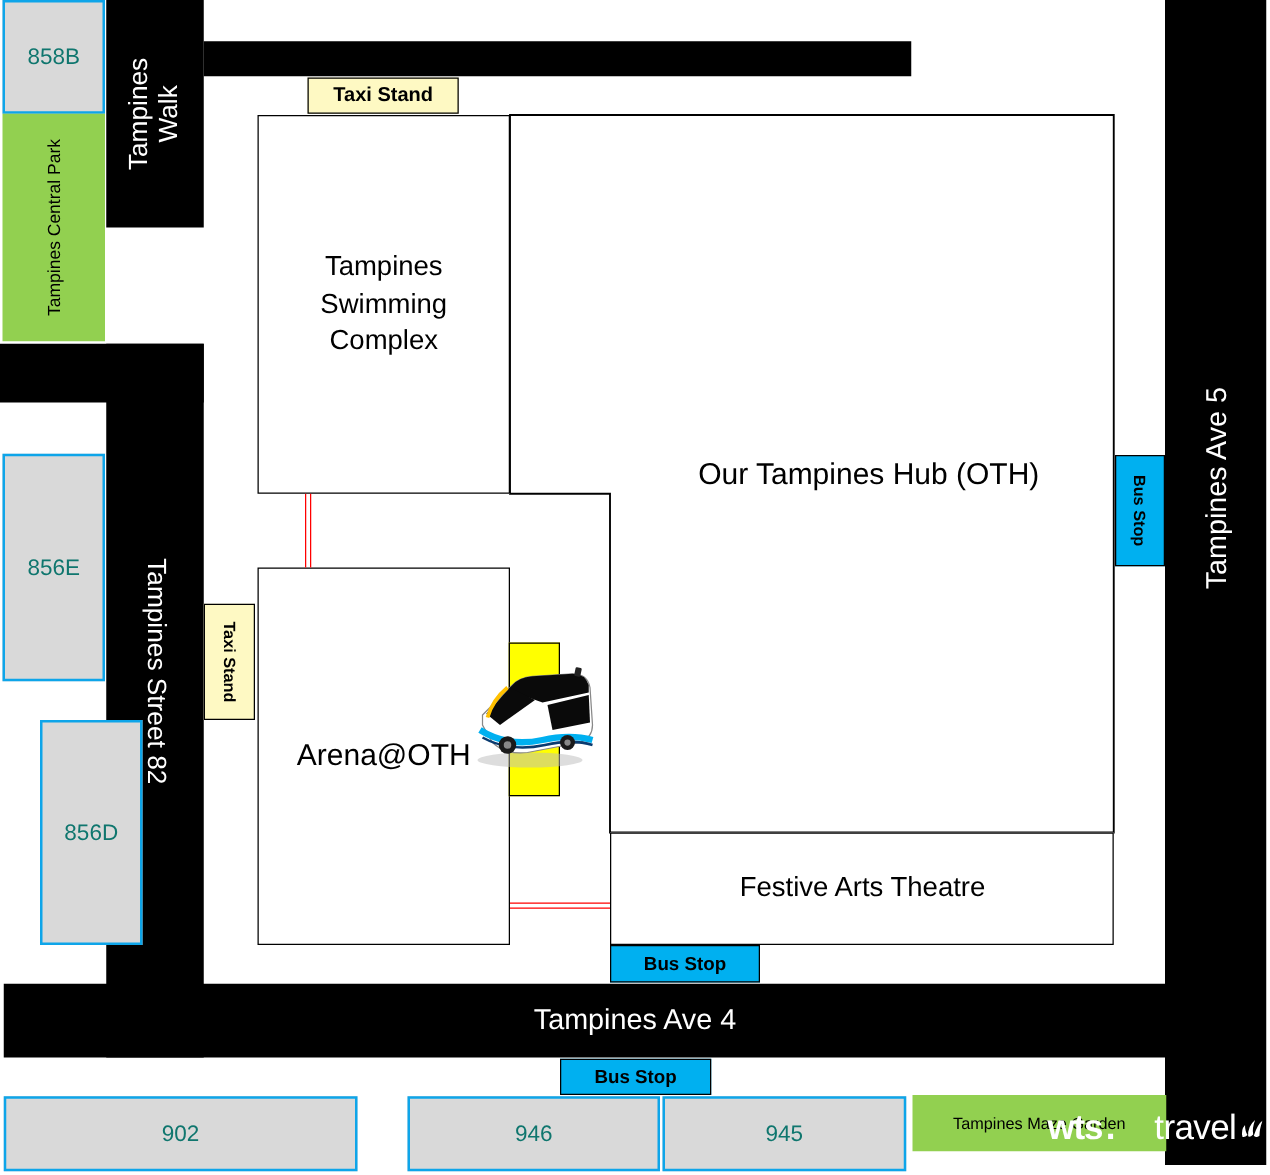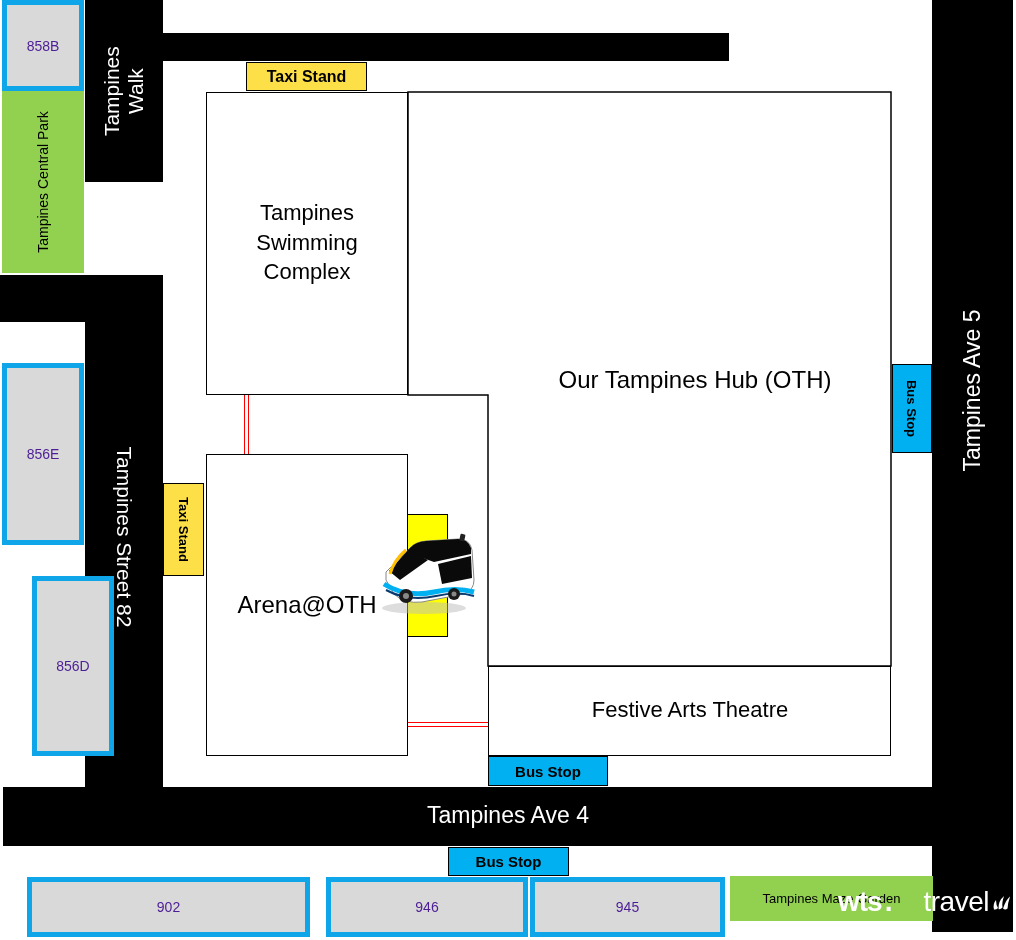--- a/index.html
+++ b/index.html
@@ -1,24 +1,24 @@
 <!DOCTYPE html>
 <html><head>
 <meta charset="utf-8">
 <style>
   html,body{margin:0;padding:0;background:#ffffff;}
   #map{position:relative;width:1016px;height:940px;background:#ffffff;overflow:hidden;
        font-family:"Liberation Sans",sans-serif;}
   .abs{position:absolute;}
   .road{background:#000000;z-index:1;}
-  .graybox{background:#d9d9d9;border:5px solid #0ea5e9;z-index:3;box-sizing:border-box;
-           display:flex;align-items:center;justify-content:center;font-size:14px;color:#4c1d95;}
+  .graybox{background:#d9d9d9;border:2px solid #0ea5e9;z-index:3;box-sizing:border-box;
+           display:flex;align-items:center;justify-content:center;font-size:18px;color:#0f766e;}
   .greenbox{background:#92d050;z-index:3;box-sizing:border-box;}
   .whitebox{background:#ffffff;border:1px solid #000;z-index:3;box-sizing:border-box;}
-  .redbox{background:#fde047;border:1px solid #000;z-index:4;box-sizing:border-box;
+  .redbox{background:#fef9c3;border:1px solid #000;z-index:4;box-sizing:border-box;
           display:flex;align-items:center;justify-content:center;}
   .bluebox{background:#00b0f0;border:1px solid #000;z-index:4;box-sizing:border-box;
            display:flex;align-items:center;justify-content:center;}
   .label{z-index:6;color:#000;text-align:center;}
   .roadlabel{color:#ffffff;z-index:6;}
   .vwrap{display:flex;align-items:center;justify-content:center;z-index:6;}
   .rot-ccw{transform:rotate(-90deg);white-space:nowrap;}
   .rot-cw{transform:rotate(90deg);white-space:nowrap;}
   .stoptext{font-weight:bold;color:#000;}
   .redline-v{border-left:1.5px solid #ff0000;border-right:1.5px solid #ff0000;z-index:4;box-sizing:border-box;}
@@ -104,21 +104,21 @@
   <div class="abs bluebox" style="left:892px;top:364px;width:40px;height:89px;">
     <span class="rot-cw stoptext" style="font-size:13px;">Bus Stop</span>
   </div>
   <div class="abs bluebox" style="left:488px;top:756px;width:120px;height:30px;">
     <span class="stoptext" style="font-size:15px;">Bus Stop</span>
   </div>
   <div class="abs bluebox" style="left:448px;top:847px;width:121px;height:29px;">
     <span class="stoptext" style="font-size:15px;">Bus Stop</span>
   </div>
 
-  <div class="abs graybox" style="left:3px;top:877px;width:283px;height:60px;margin-left:24px;">
+  <div class="abs graybox" style="left:3px;top:877px;width:283px;height:60px;">
     <span>902</span>
   </div>
   <div class="abs graybox" style="left:326px;top:877px;width:202px;height:60px;">
     <span>946</span>
   </div>
   <div class="abs graybox" style="left:530px;top:877px;width:195px;height:60px;align-items:center;">
     <span>945</span>
   </div>
   <div class="abs greenbox" style="left:730px;top:876px;width:203px;height:45px;display:flex;align-items:center;justify-content:center;">
     <span style="font-size:13px;color:#000;">Tampines Maze Garden</span>

